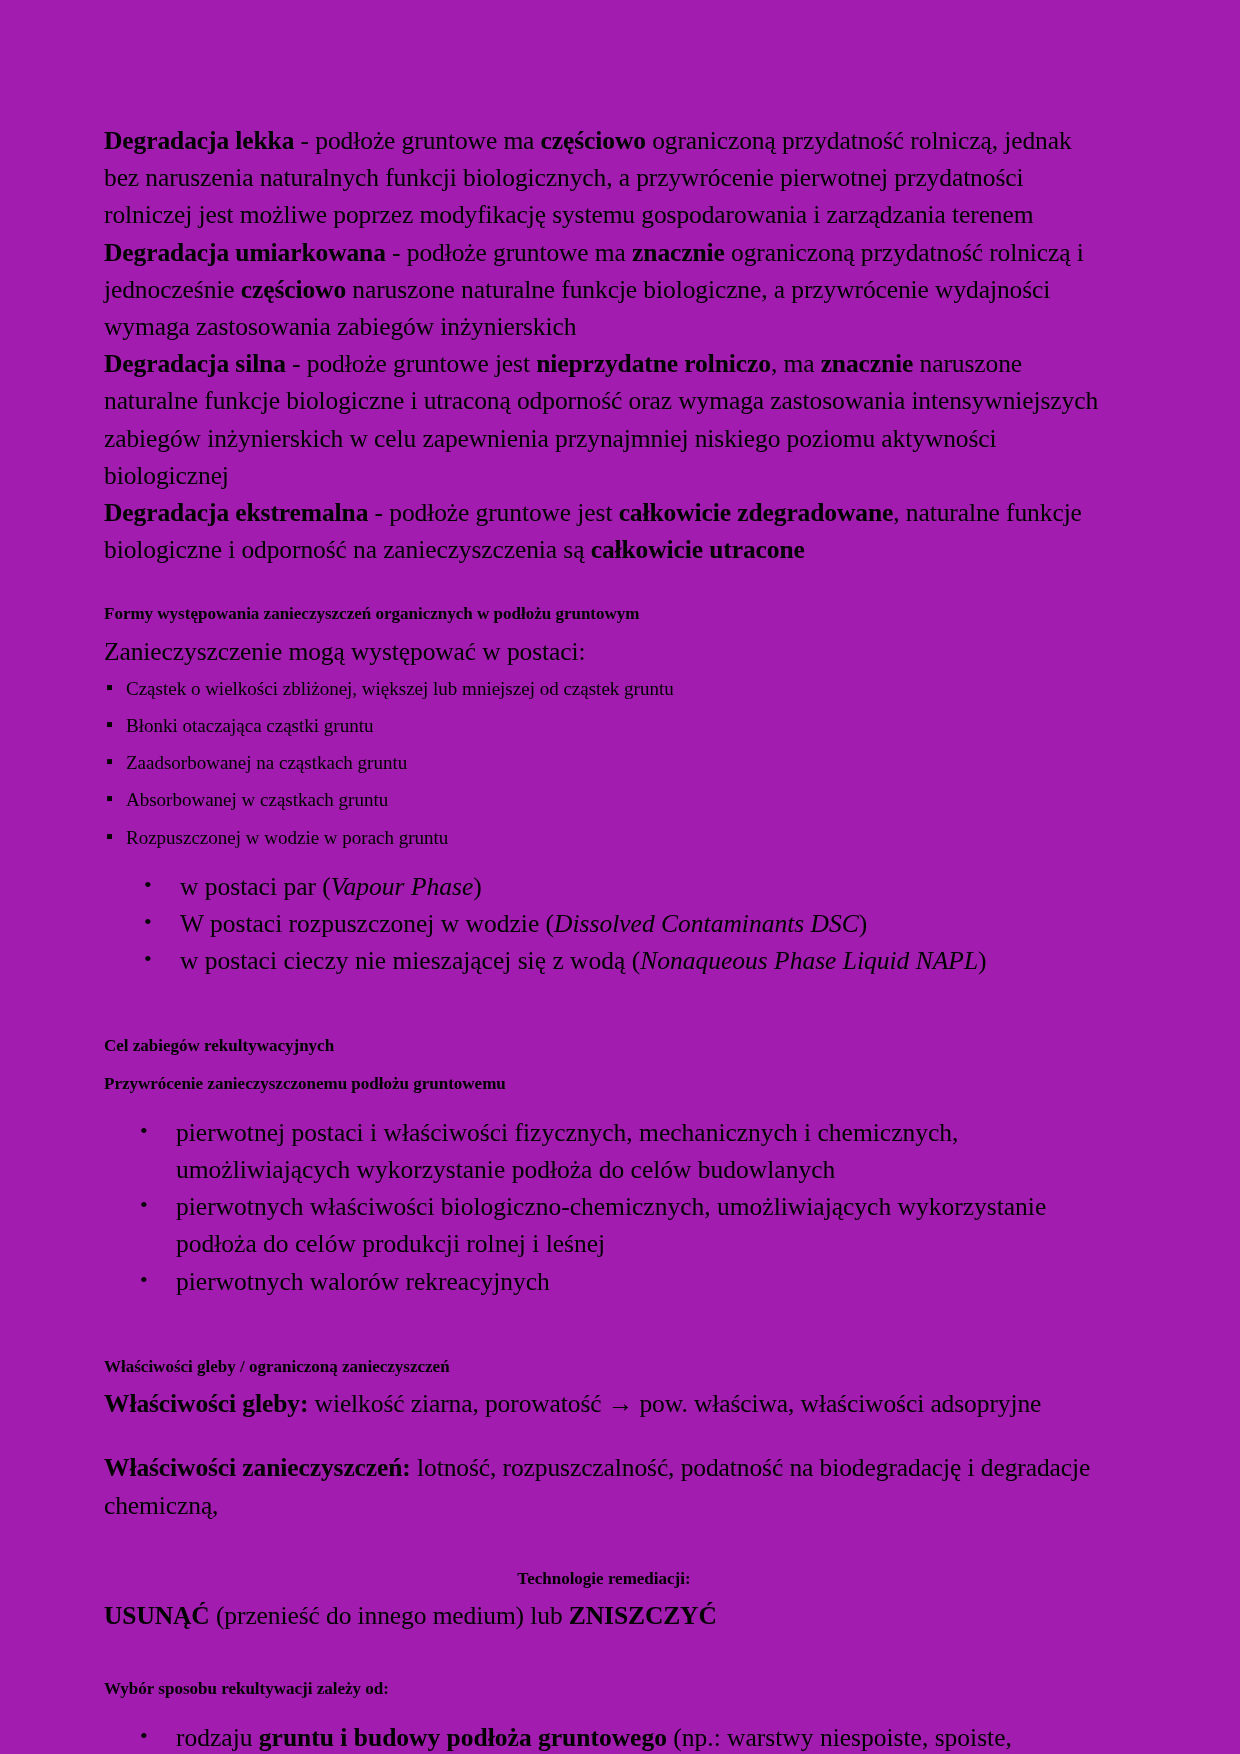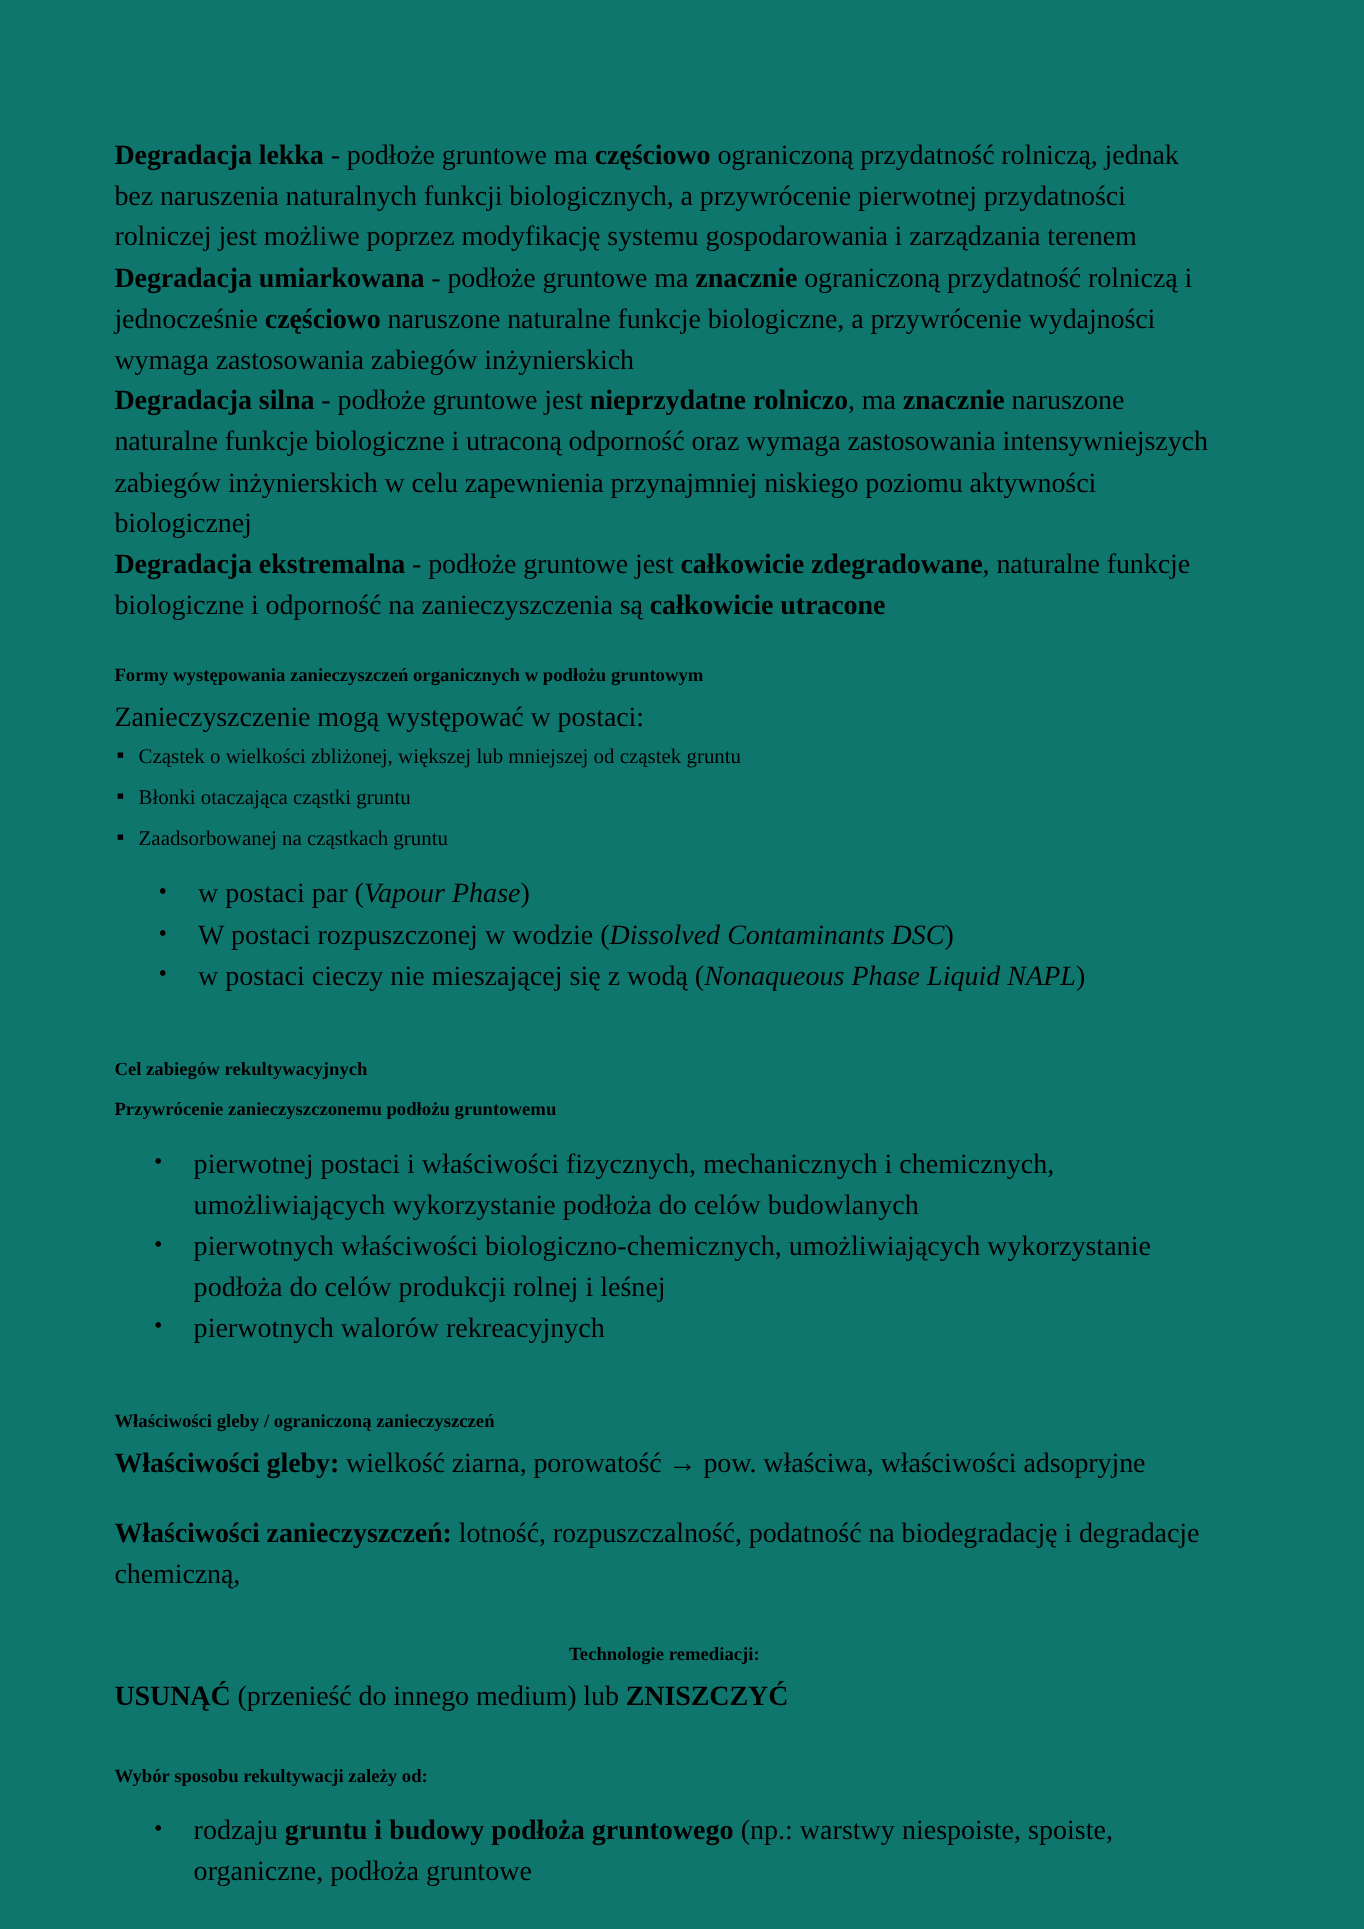--- a/index.html
+++ b/index.html
@@ -8,21 +8,21 @@
     background: #ffffff;
   }
   body {
     font-family: "Liberation Serif", "DejaVu Serif", serif;
     color: #000000;
   }
   #page {
     position: relative;
     width: 1240px;
     height: 1754px;
-    background: #0f766e;
+    background: #a21caf;
     overflow: hidden;
   }
   #content {
     position: absolute;
     left: 104px;
     top: 122px;
     width: 1000px;
   }
   .para {
     font-size: 25.5px;
@@ -109,20 +109,22 @@
 
     <div class="gap-md"></div>
 
     <div>
       <p class="heading">Formy występowania zanieczyszczeń organicznych w podłożu gruntowym</p>
       <p class="para">Zanieczyszczenie mogą występować w postaci:</p>
       <ul class="sq">
         <li>Cząstek o wielkości zbliżonej, większej lub mniejszej od cząstek gruntu</li>
         <li>Błonki otaczająca cząstki gruntu</li>
         <li>Zaadsorbowanej na cząstkach gruntu</li>
+        <li>Absorbowanej w cząstkach gruntu</li>
+        <li>Rozpuszczonej w wodzie w porach gruntu</li>
       </ul>
       <ul class="rd indent-deep">
         <li><span>w postaci par (</span><span class="i">Vapour Phase</span><span>)</span></li>
         <li><span>W postaci rozpuszczonej w wodzie (</span><span class="i">Dissolved Contaminants DSC</span><span>)</span></li>
         <li><span> w postaci cieczy nie mieszającej się z wodą (</span><span class="i">Nonaqueous Phase Liquid NAPL</span><span>)</span></li>
       </ul>
     </div>
 
     <div class="gap-lg"></div>
 

